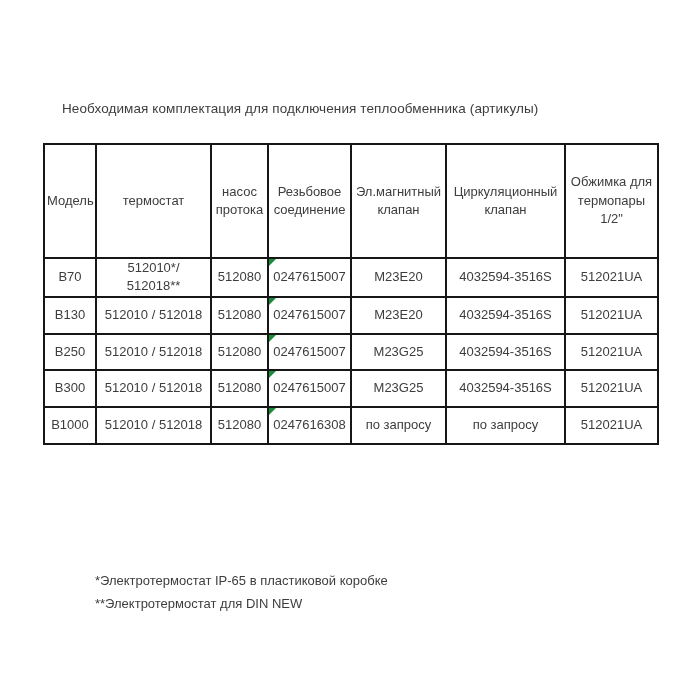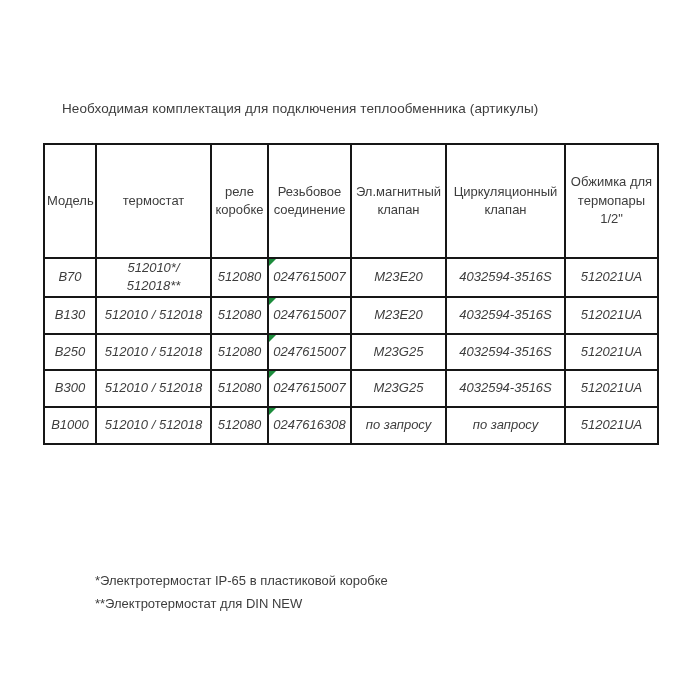--- a/index.html
+++ b/index.html
@@ -31,21 +31,21 @@
     border: 2px solid #161616;
     text-align: center;
     vertical-align: middle;
     font-size: 13px;
     font-weight: normal;
     padding: 0 2px;
     line-height: 1.42;
     overflow: hidden;
   }
   .parts thead tr { height: 114px; }
-  .parts tbody tr { height: 36.7px; font-style: italic; }
+  .parts tbody tr { height: 36.7px; }
   td.cell-threaded { position: relative; text-align: center; }
   .tri {
     position: absolute;
     top: 0; left: 0;
     width: 0; height: 0;
     border-top: 7px solid #1c8c3c;
     border-right: 7px solid transparent;
   }
   .footnotes {
     position: absolute;
@@ -69,21 +69,21 @@
         <col style="width:57px">
       <col style="width:83px">
         <col style="width:95px">
         <col style="width:119px">
       <col style="width:93px">
     </colgroup>
     <thead>
       <tr>
         <th>Модель</th>
         <th>термостат</th>
-        <th>реле коробке</th>
+        <th>насос протока</th>
         <th>Резьбовое соединение</th>
         <th>Эл.магнитный клапан</th>
         <th>Циркуляционный клапан</th>
         <th>Обжимка для термопары 1/2"</th>
       </tr>
     </thead>
     <tbody>
       <tr>
         <td>B70</td>
         <td>512010*/ 512018**</td>

